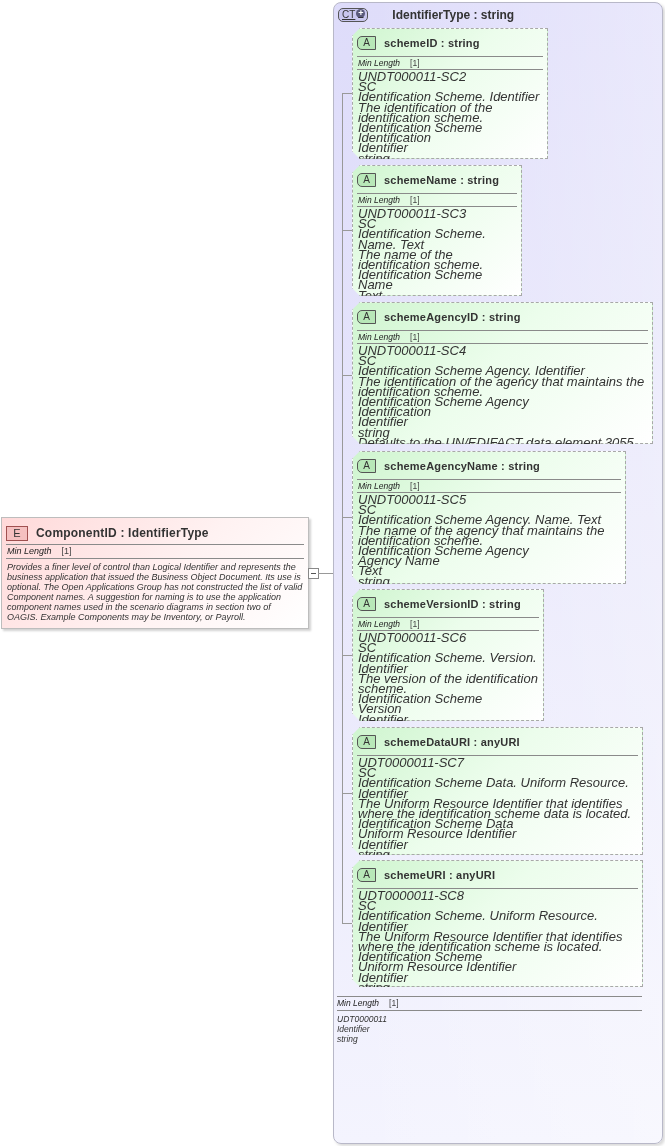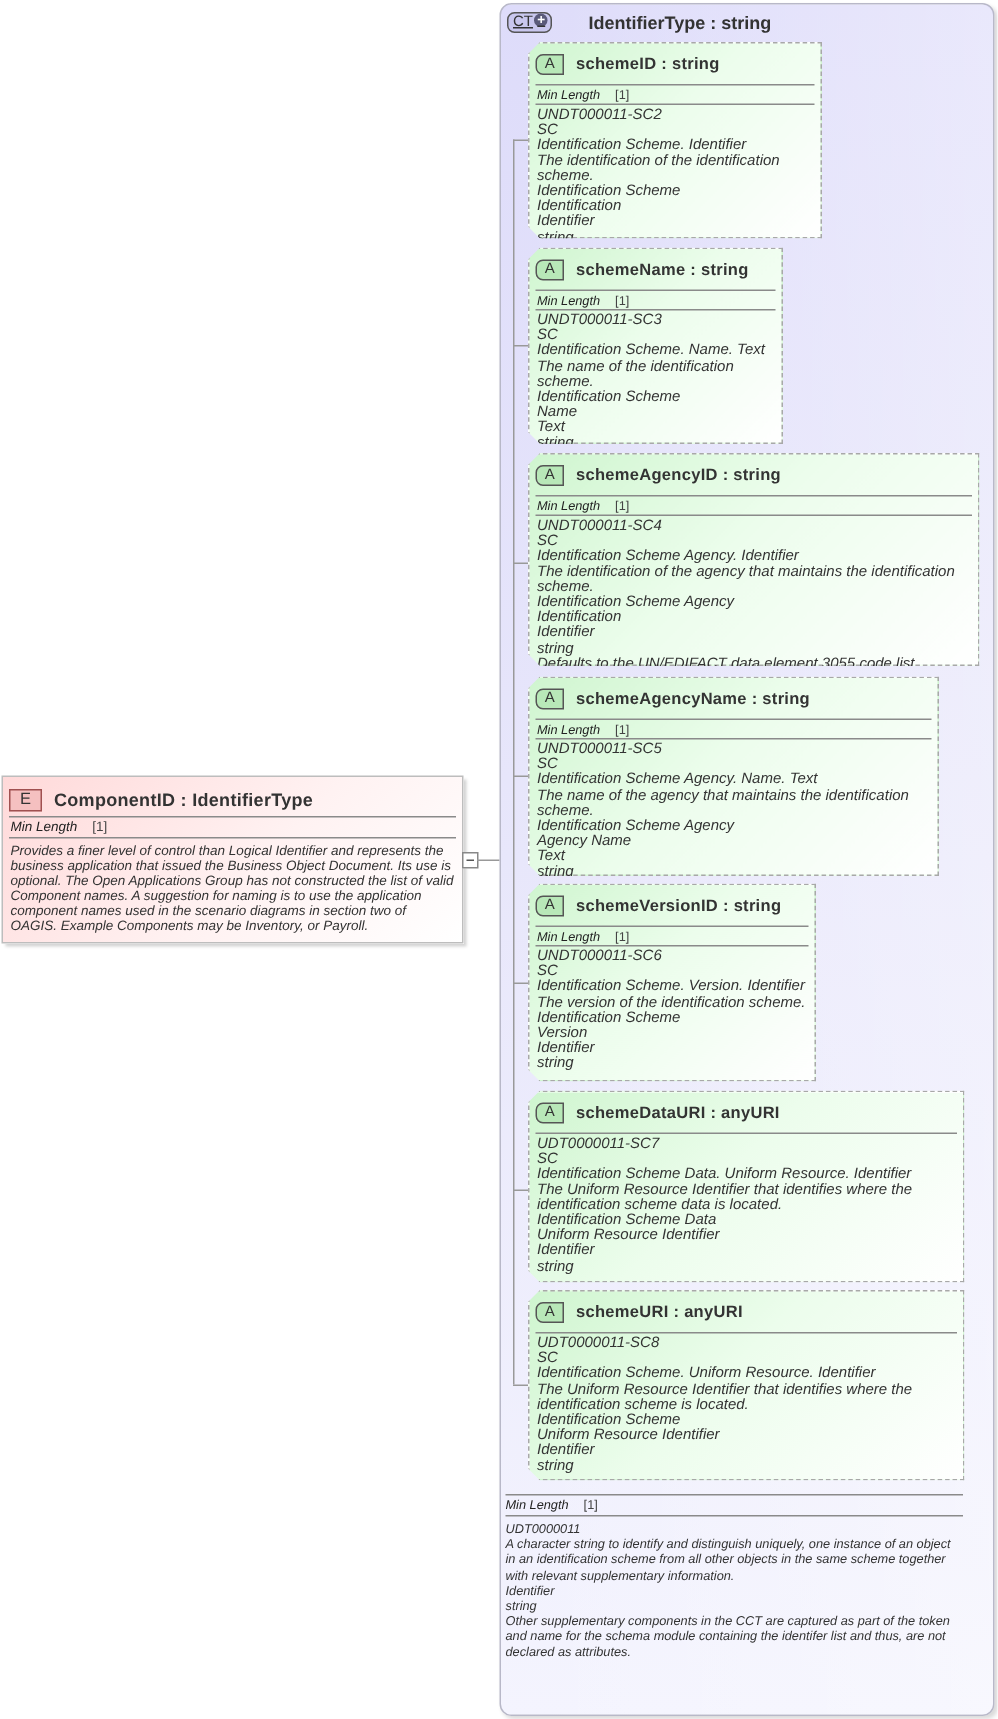--- a/index.html
+++ b/index.html
@@ -69,21 +69,21 @@
   .badge-a {
     display:inline-block; width:17px; height:12px; line-height:12px; text-align:center;
     font-size:10px; color:#333; border:1px solid #555; background:#b8e8b8;
     border-radius:5px 0 0 5px; margin-right:8px;
   }
   .attr .title { font-size:11px; font-weight:bold; color:#333; letter-spacing:0.2px; }
   .attr .rule { border-top:1px solid #8a8a8a; margin:0 4px; }
   .attr .facet { font-size:8.5px; height:12px; line-height:12px; padding-left:5px; }
   .attr .facet i, .elem .facet i, .ctdoc .facet i { }
   .attr .facet .mv, .elem .facet .mv, .ctdoc .facet .mv { font-style:normal; margin-left:10px; color:#444; }
-  .attr .doc { font-size:10px; font-style:italic; line-height:10.2px; padding:2px 5px 0 5px; color:#333; white-space:pre-line; }
+  .attr .doc { font-size:13px; font-style:italic; line-height:10.2px; padding:2px 5px 0 5px; color:#333; white-space:pre-line; }
 
   .ctdoc { position:absolute; left:337px; top:996px; width:305px; }
   .ctdoc .rule { border-top:1px solid #8a8a8a; }
   .ctdoc .facet { font-size:8.5px; height:13px; line-height:13px; }
   .ctdoc .doc { font-size:8.5px; font-style:italic; line-height:10.2px; padding-top:3px; color:#333; }
 </style>
 </head>
 <body>
 
 <div class="elem">
@@ -256,18 +256,16 @@
 </div>
 
 <div class="ctdoc">
   <div class="rule"></div>
   <div class="facet">
     <i>Min Length</i><span class="mv">[1]</span>
   </div>
   <div class="rule"></div>
   <div class="doc">
     <div>UDT0000011</div>
-    <div>A character string to identify and distinguish uniquely, one instance of an object in an identification scheme from all other objects in the same scheme together with relevant supplementary information.</div>
     <div>Identifier</div>
     <div>string</div>
-    <div>Other supplementary components in the CCT are captured as part of the token and name for the schema module containing the identifer list and thus, are not declared as attributes.</div>
   </div>
 </div>
 
 </body></html>

